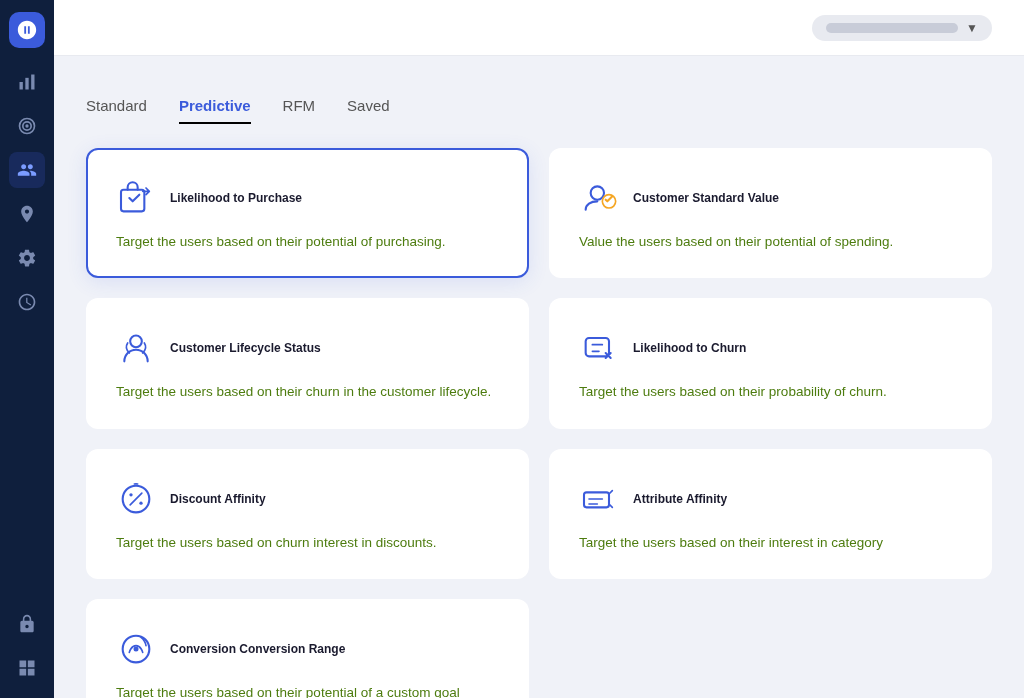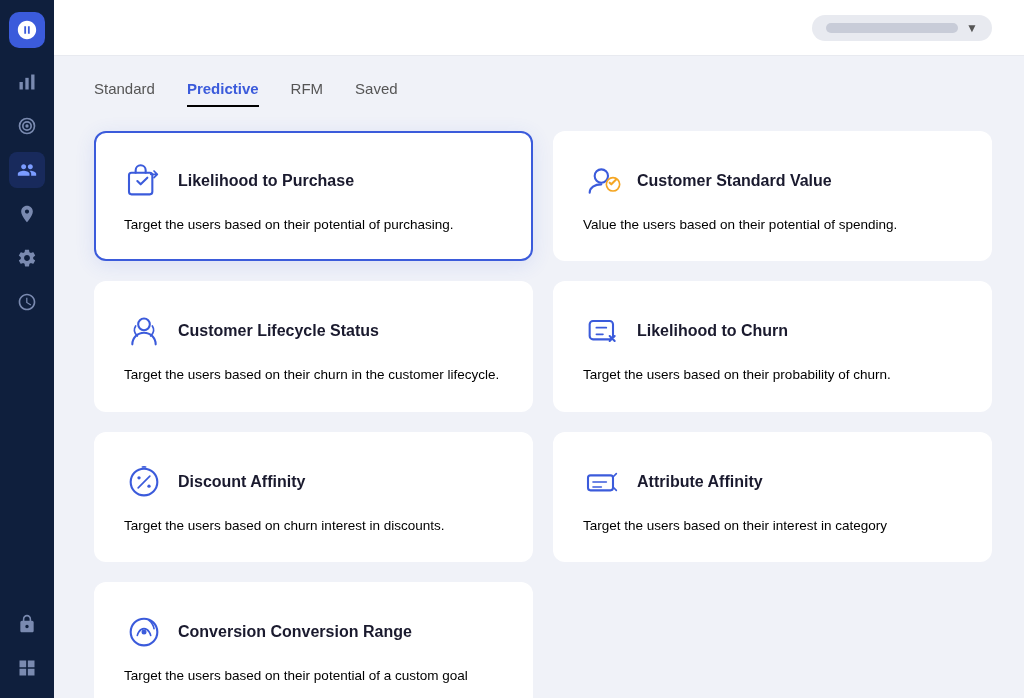--- a/index.html
+++ b/index.html
@@ -71,23 +71,22 @@
       border-radius: 5px;
     }
     .header-dropdown-arrow {
       color: #555;
       font-size: 12px;
     }
 
     
     .content {
       flex: 1;
-      padding: 24px 32px;
+      padding: 41px 32px;
       overflow-y: auto;
-      margin-left: 8px;
     }
 
     
     .tabs {
       display: flex;
       gap: 32px;
       margin-bottom: 24px;
       border-bottom: none;
     }
     .tab {
@@ -130,27 +129,27 @@
       gap: 14px;
       margin-bottom: 14px;
     }
     .card-icon {
       width: 40px; height: 40px;
       flex-shrink: 0;
       display: flex; align-items: center; justify-content: center;
     }
     .card-icon svg { width: 40px; height: 40px; }
     .card-title {
-      font-size: 16px;
+      font-size: 12px;
       font-weight: 700;
       color: #1a1a2e;
     }
     .card-desc {
       font-size: 13.5px;
-      color: #000000;
+      color: #4d7c0f;
       line-height: 1.5;
     }
   </style>
 </head>
 <body>
 
 <nav class="sidebar">
   <div class="sidebar-logo">
     <svg viewBox="0 0 24 24">
         <path d="M12 2C6.48 2 2 6.48 2 12s4.48 10 10 10 10-4.48 10-10S17.52 2 12 2zm-1 14H9V8h2v8zm4 0h-2V8h2v8z"></path>

